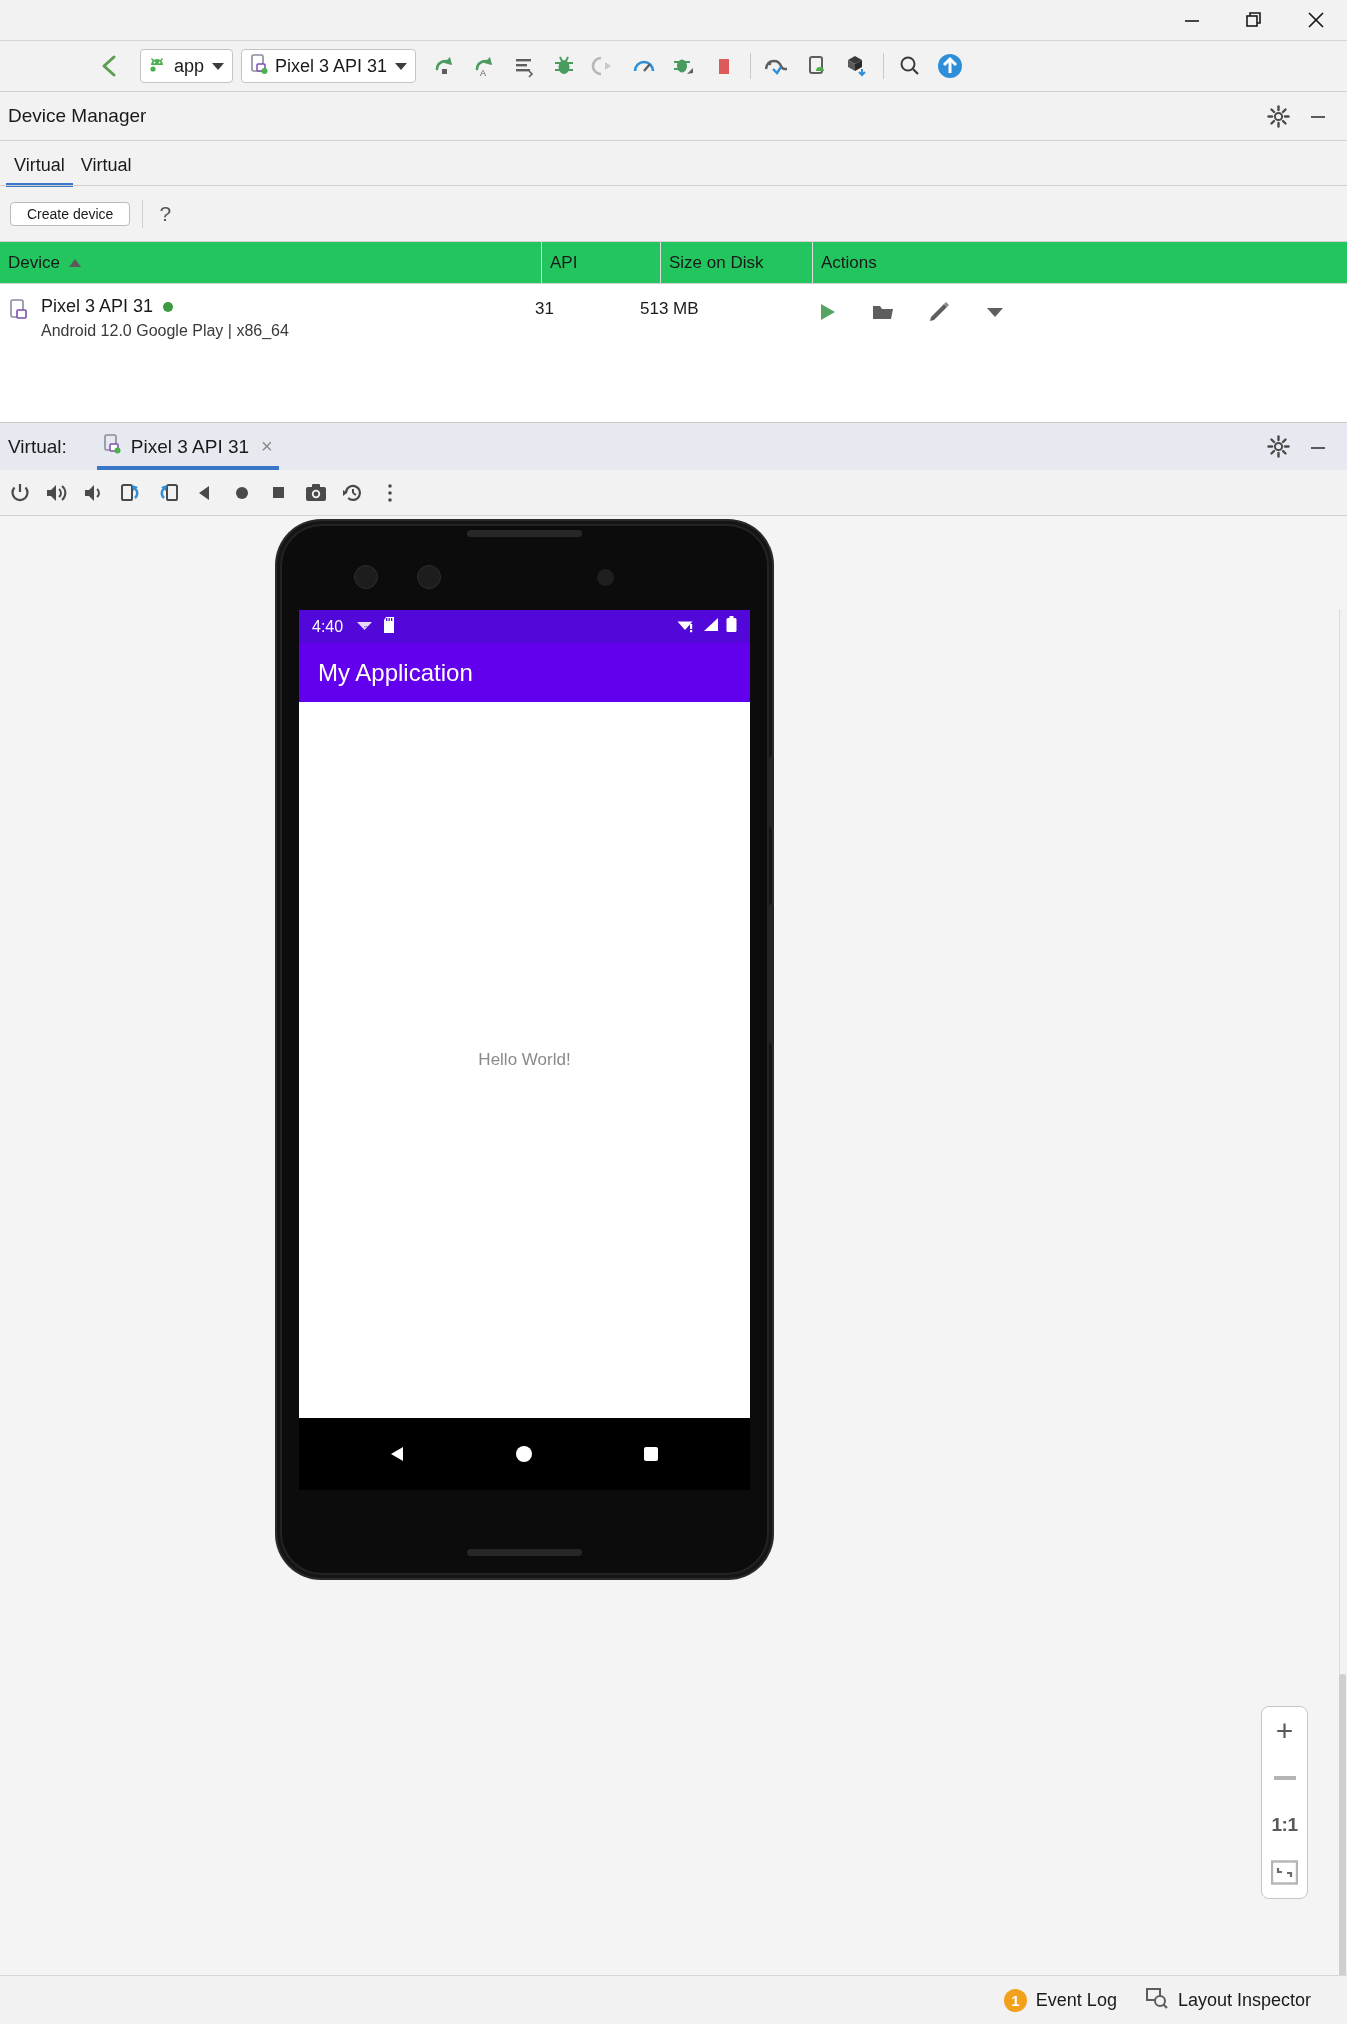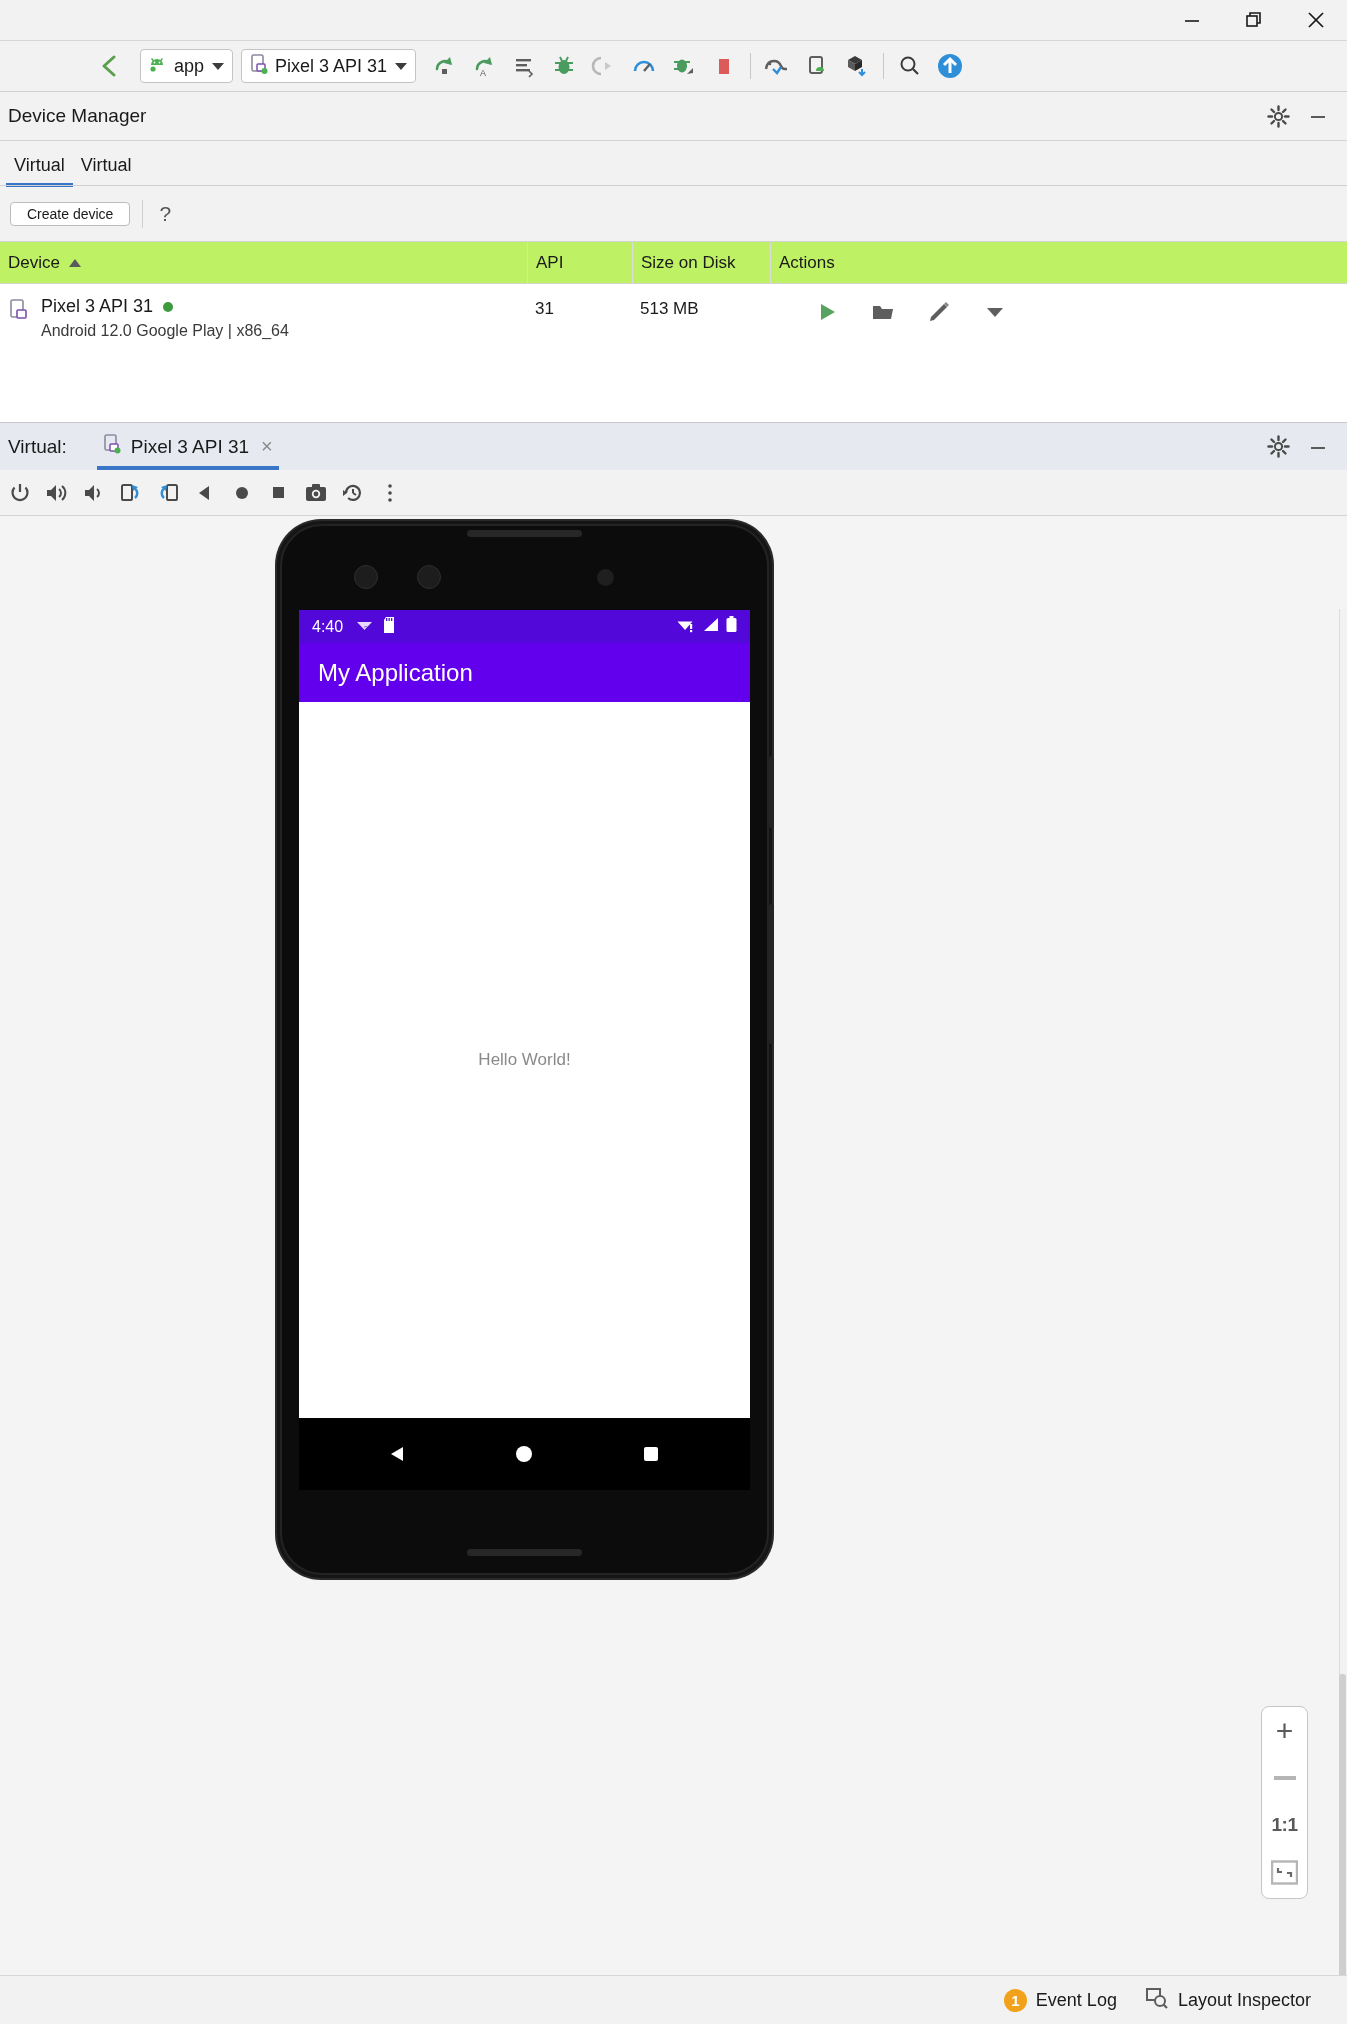--- a/index.html
+++ b/index.html
@@ -101,21 +101,22 @@
     display: flex; align-items: center;
   }
   .vsep { width: 1px; height: 28px; background: #cfcfcf; }
   .help-q { font-size: 21px; color: #555; padding: 0 4px; }
 
   
   .dm-table { background: #fff; }
   .dm-thead {
     height: 42px; display: flex; align-items: center;
     border-bottom: 1px solid #d3d3d3;
-    background: #bef264;
+    background: #22c55e;
+    gap: 14px;
   }
   .th {
     font-size: 17px; color: #1a1a1a;
     height: 42px; display: flex; align-items: center;
     padding-left: 8px;
     border-left: 1px solid #dcdcdc;
   }
   .th:first-child { border-left: none; }
   .th-device { width: 527px; }
   .th-api { width: 105px; }

